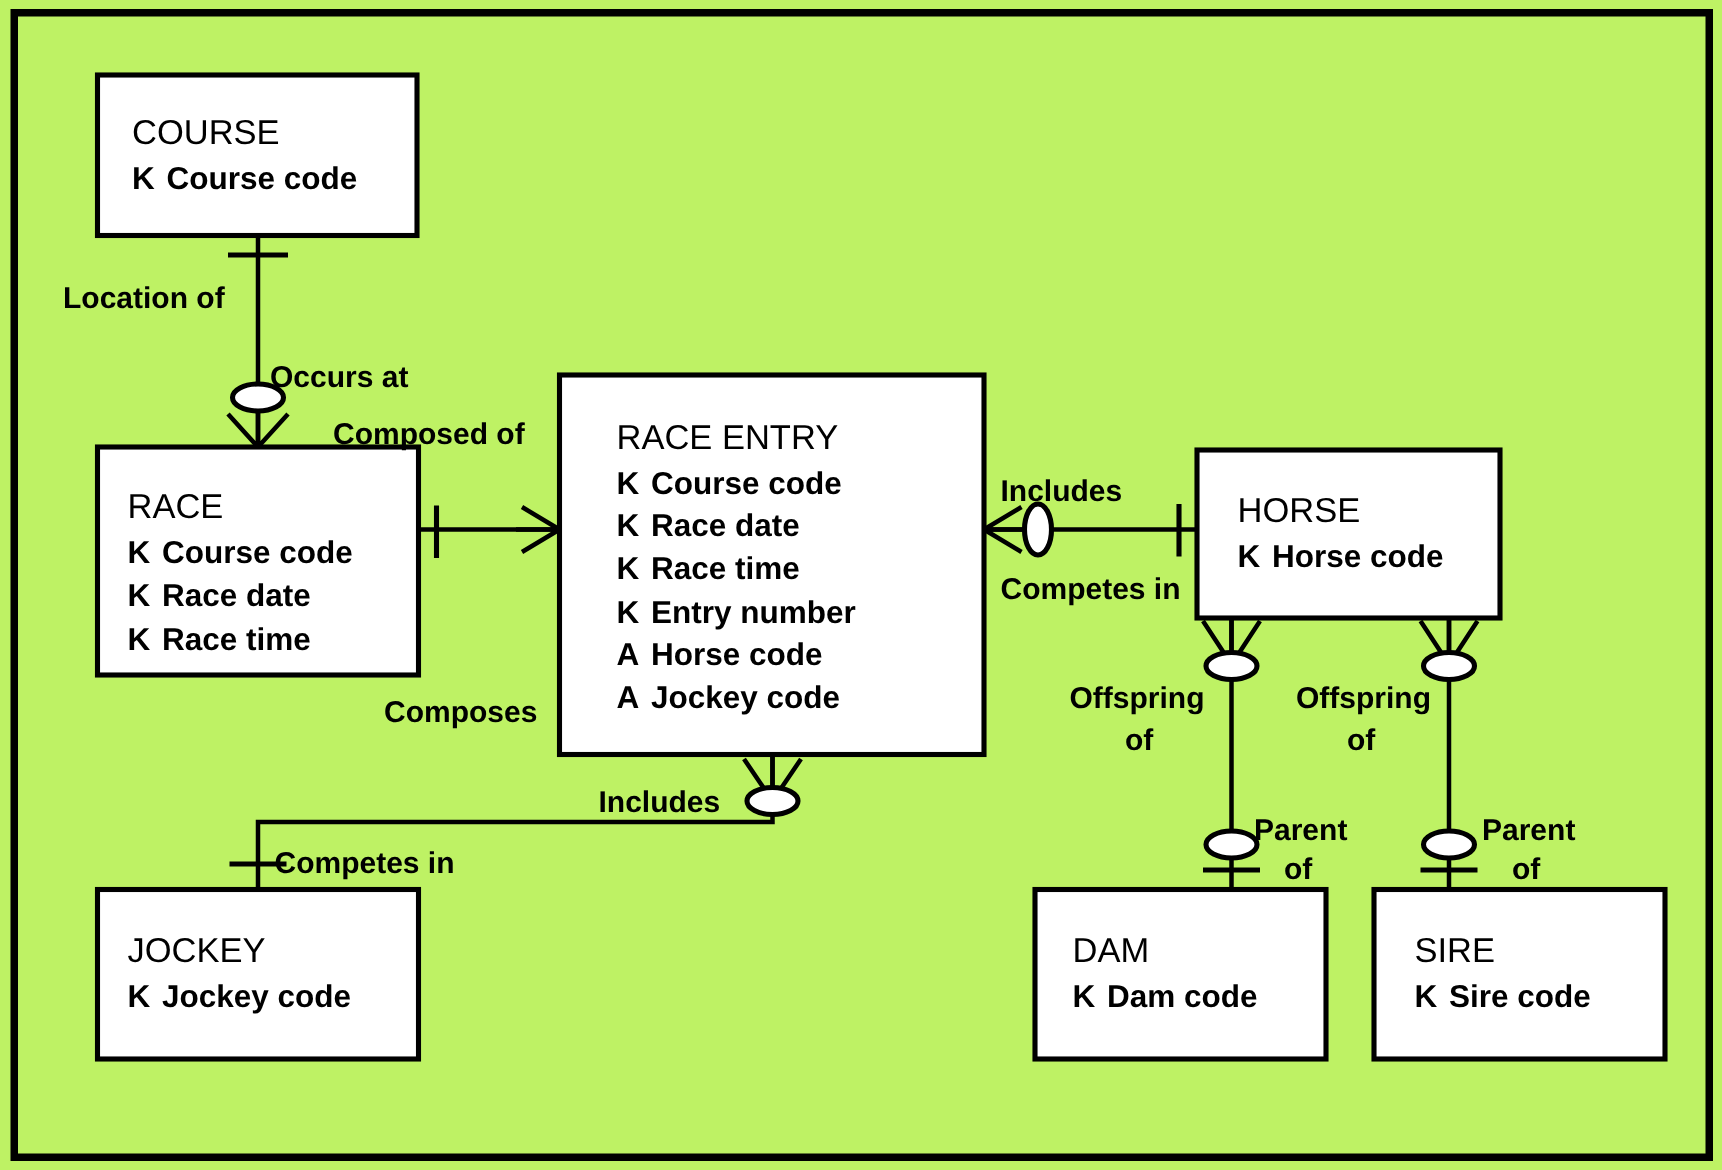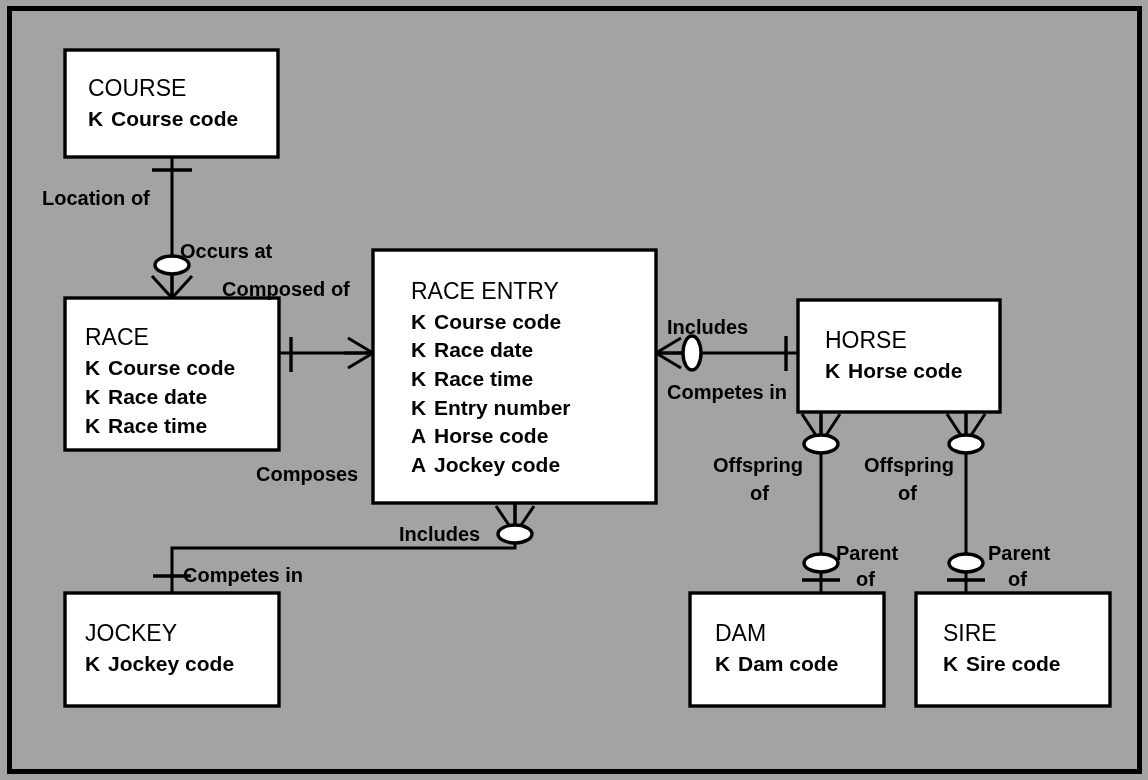--- a/index.html
+++ b/index.html
@@ -8,21 +8,21 @@
     padding: 0;
     background: #ffffff;
   }
   body {
     font-family: "Liberation Sans", sans-serif;
   }
   #canvas {
     position: relative;
     width: 1148px;
     height: 780px;
-    background: #a3a3a3;
+    background: #bef264;
     overflow: hidden;
   }
   #diagram-svg {
     position: absolute;
     left: 0;
     top: 0;
     width: 1148px;
     height: 780px;
   }
   .outer-frame {

